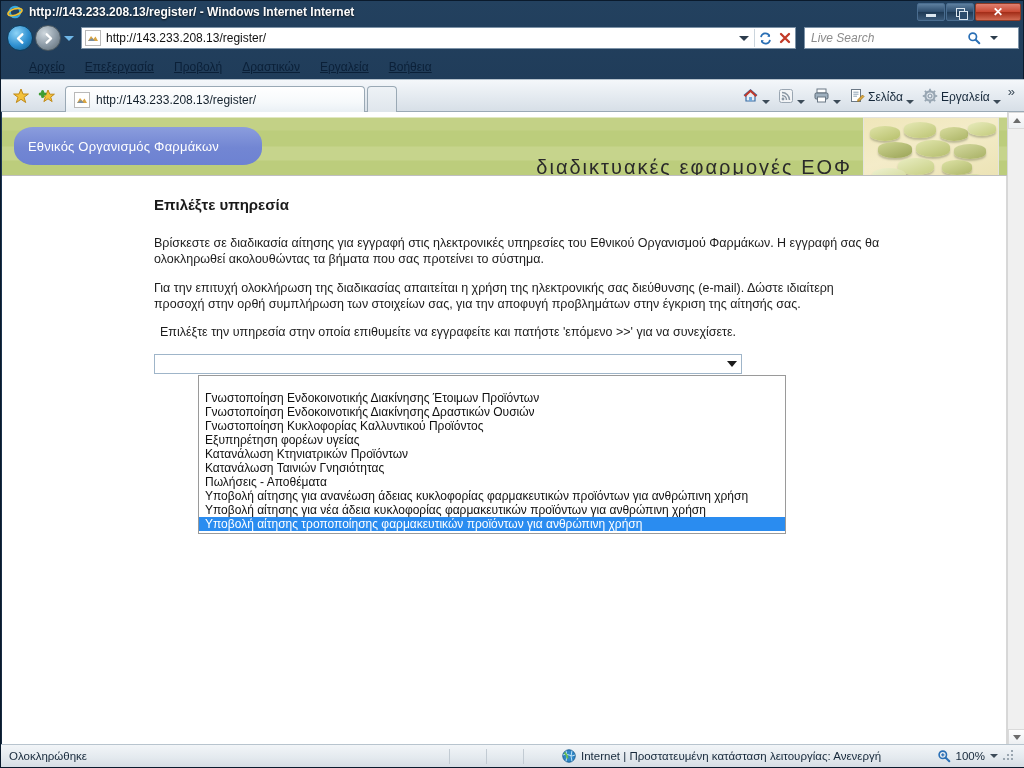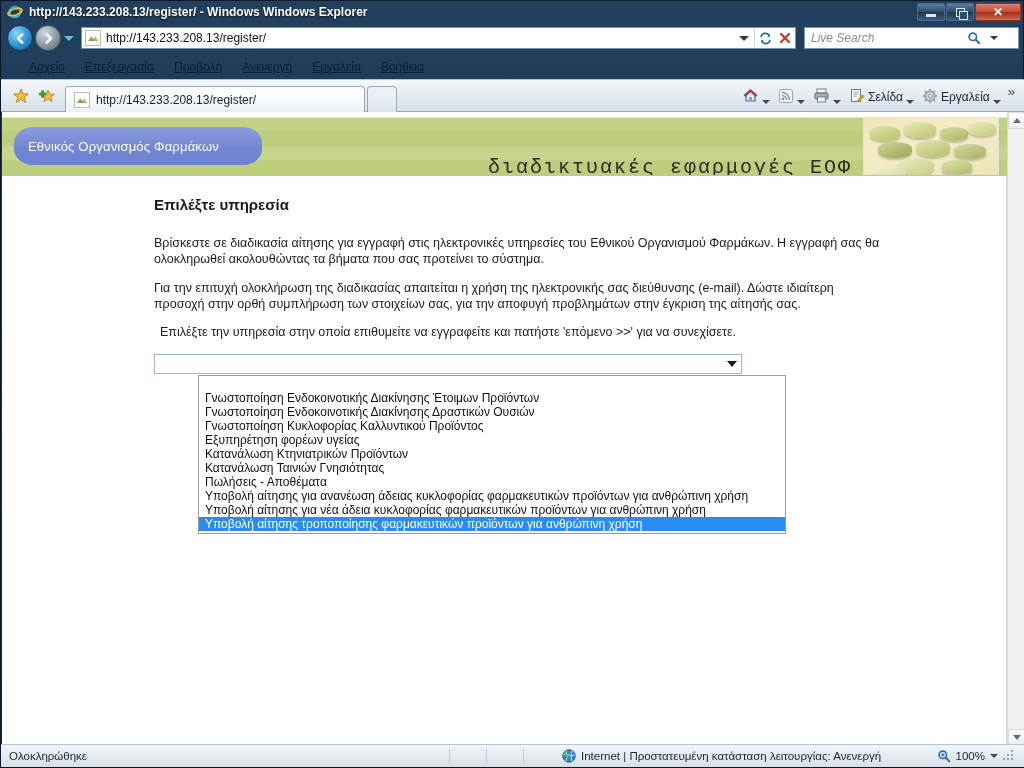--- a/index.html
+++ b/index.html
@@ -193,21 +193,21 @@
     width: 248px; height: 38px;
     background: linear-gradient(180deg,#8b9ddd 0%, #7286d3 55%, #6d82d2 100%);
     border-radius: 19px / 16px;
     display: flex; align-items: center; padding-left: 14px;
   }
   #org-badge-text {
     color: #ffffff; font-size: 13px; letter-spacing: .2px;
   }
   #banner-slogan {
     position: absolute; right: 155px; top: 44px;
-    font-family: Liberation Mono, monospace;
+    font-family: Liberation Sans, sans-serif;
     font-size: 20px; color: #2a2a2a;
     letter-spacing: 2px; white-space: nowrap;
   }
   #pills-photo {
     position: absolute; right: 8px; top: 5px;
     width: 136px; height: 80px;
     background: linear-gradient(160deg,#efe6b9 0%, #f4ecc9 40%, #e9e0ae 100%);
     border: 1px solid #e4e4de;
     overflow: hidden;
   }
@@ -298,21 +298,21 @@
 
 <div id="window">
 
   <div id="titlebar">
     <span id="ie-logo">
       <svg width="16" height="16" viewBox="0 0 16 16">
         <ellipse cx="8" cy="8" rx="5.2" ry="5.2" fill="none" stroke="#35a8e0" stroke-width="2.2"></ellipse>
         <ellipse cx="8" cy="8" rx="7.3" ry="3.1" fill="none" stroke="#f0c030" stroke-width="1.7" transform="rotate(-18 8 8)"></ellipse>
       </svg>
     </span>
-    <span id="title-text">http://143.233.208.13/register/ - Windows Windows Explorer</span>
+    <span id="title-text">http://143.233.208.13/register/ - Windows Internet Internet</span>
 
     <div id="win-buttons">
       <div class="win-btn">
         <span class="glyph-min"></span>
       </div>
       <div class="win-btn">
         <span class="glyph-restore"></span>
       </div>
       <div class="win-btn close">
         <span class="glyph-close">✕</span>
@@ -374,21 +374,21 @@
       <span class="addr-btn">
         <span style="width:0;height:0;border-left:4px solid transparent;border-right:4px solid transparent;border-top:4px solid #2c3c4c;"></span>
       </span>
     </div>
   </div>
 
   <div id="menubar">
     <div class="menu-item"><u>Αρχείο</u></div>
     <div class="menu-item"><u>Επεξεργασία</u></div>
     <div class="menu-item"><u>Προβολή</u></div>
-    <div class="menu-item"><u>Ανενεργή</u></div>
+    <div class="menu-item"><u>Δραστικών</u></div>
     <div class="menu-item"><u>Εργαλεία</u></div>
     <div class="menu-item"><u>Βοήθεια</u></div>
   </div>
 
   <div id="cmdbar">
     <div id="fav-tools">
       <span class="tb-icon">
         <svg width="18" height="18" viewBox="0 0 18 18">
           <path d="M9 2 L11 7 L16.4 7 L12 10.3 L13.7 15.5 L9 12.3 L4.3 15.5 L6 10.3 L1.6 7 L7 7 Z" fill="#f3c13a" stroke="#c08a18" stroke-width="1"></path>
         </svg>

